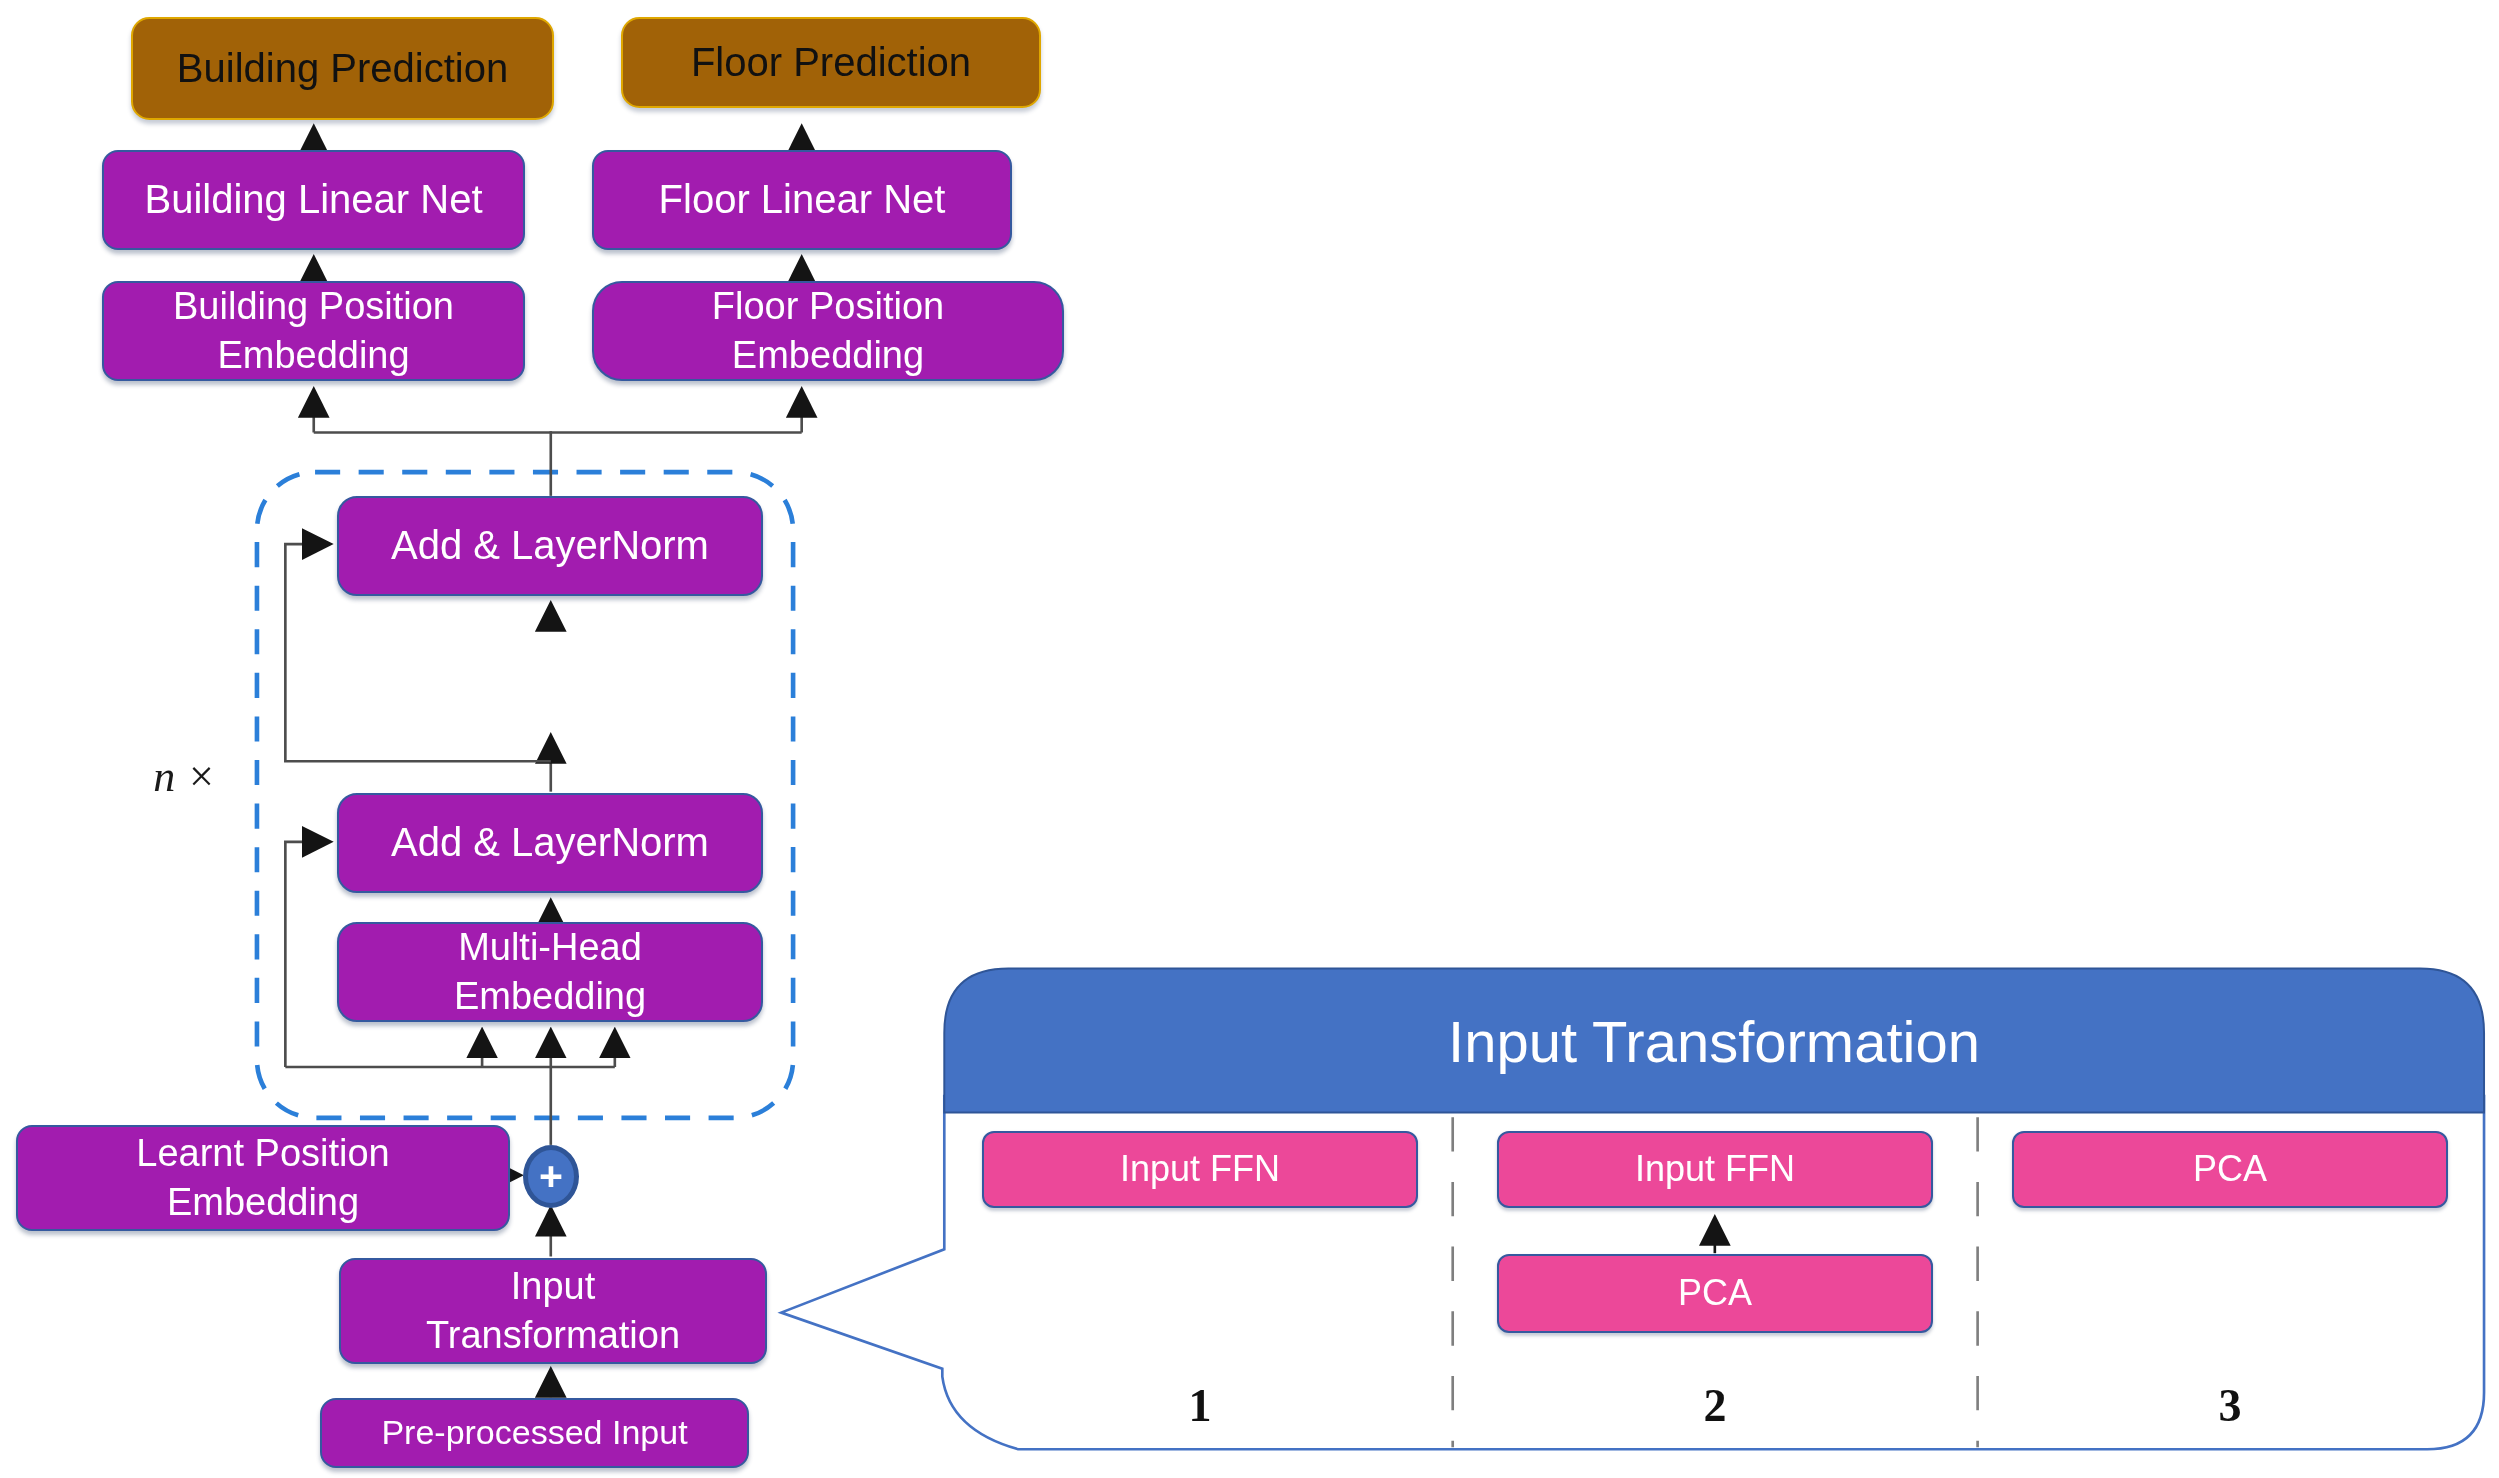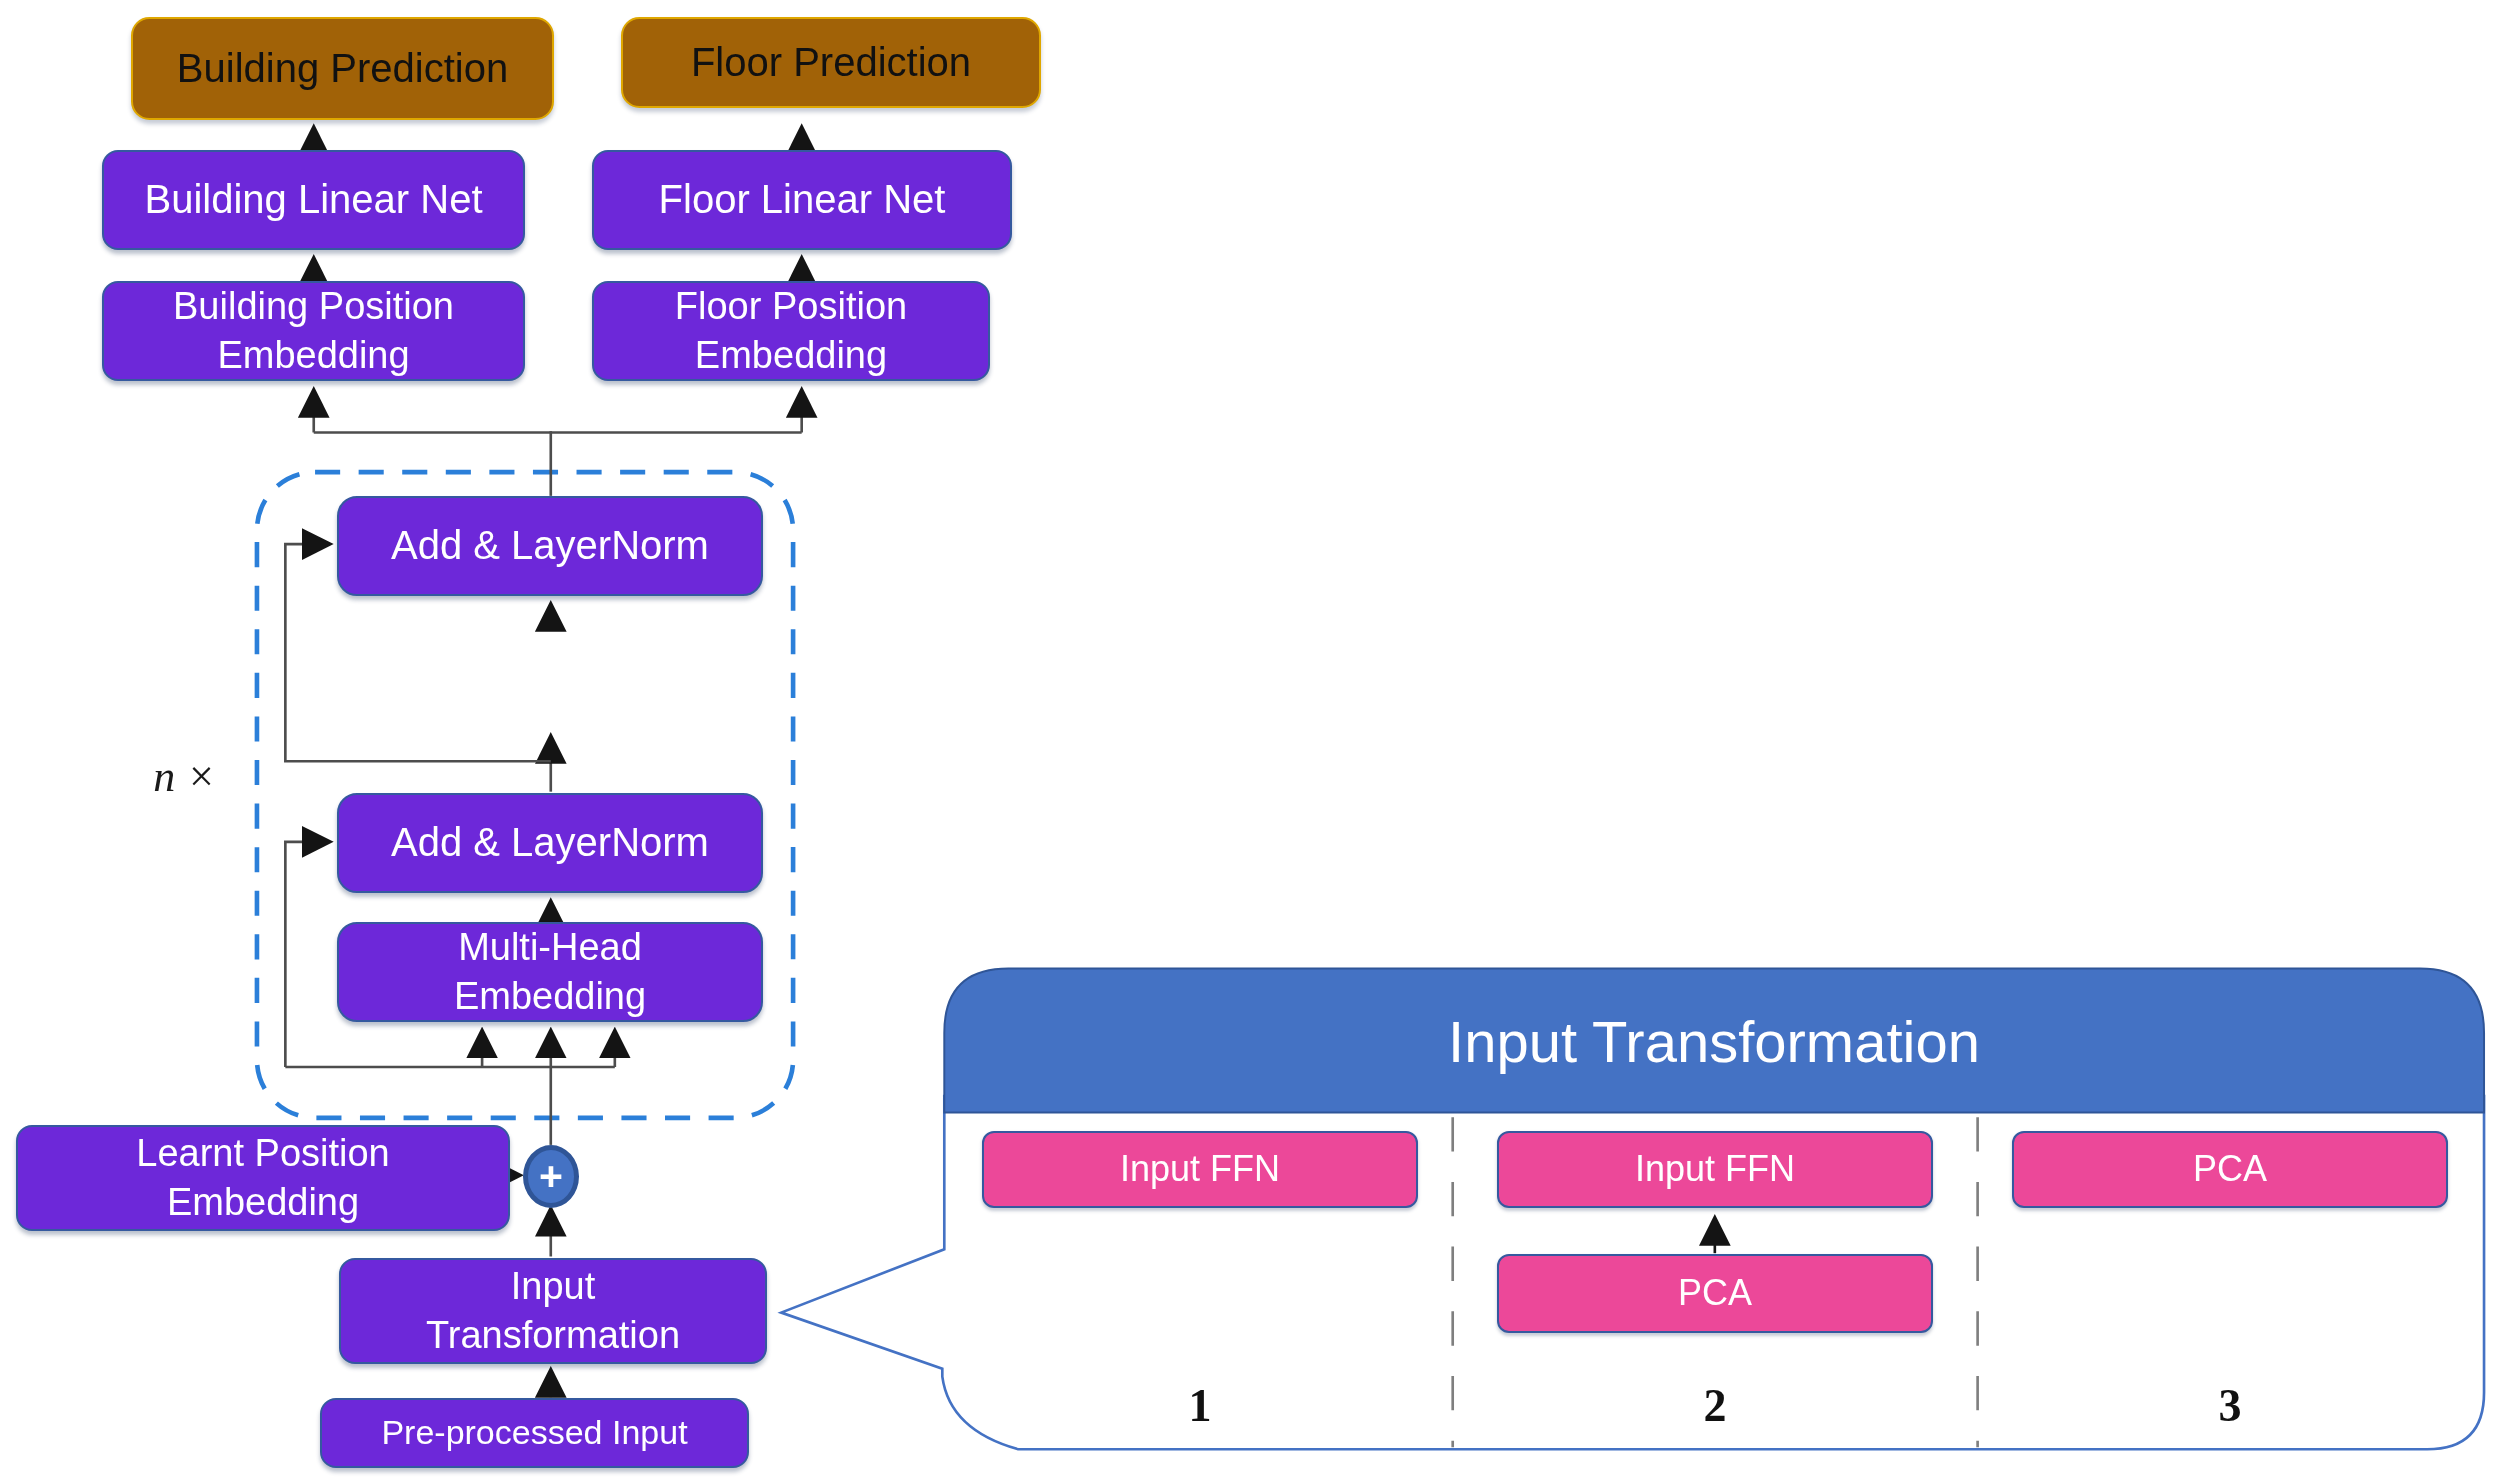--- a/index.html
+++ b/index.html
@@ -14,21 +14,21 @@
   .node{
     position:absolute;
     display:flex;align-items:center;justify-content:center;
     text-align:center;
     white-space:pre-line;
     box-sizing:border-box;
     border-radius:16px;
     line-height:1.28;
   }
   .blue{
-    background:#6d28d9;
+    background:#a21caf;
     border:2px solid #35599f;
     color:#ffffff;
     box-shadow:0 4px 4.6px rgba(30,50,90,0.30);
     font-size:40px;
   }
   .orange{
     background:#a16207;
     border:2px solid #dfa700;
     color:#111111;
     box-shadow:0 4px 4.6px rgba(30,50,90,0.25);
@@ -131,21 +131,21 @@
   </svg>
 
   <div class="node orange" style="left:102px;top:17px;width:423px;height:103px;">Building Prediction</div>
   <div class="node orange" style="left:592px;top:17px;width:420px;height:91px;">Floor Prediction</div>
 
   <div class="node blue" style="left:102px;top:150px;width:423px;height:100px;">Building Linear Net</div>
   <div class="node blue" style="left:592px;top:150px;width:420px;height:100px;">Floor Linear Net</div>
 
   <div class="node blue twoline" style="left:102px;top:281px;width:423px;height:100px;">Building Position
 Embedding</div>
-  <div class="node blue twoline" style="left:592px;top:281px;width:398px;height:100px;">Floor Position
+  <div class="node blue twoline" style="left:592px;top:281px;width:472px;height:100px;border-radius:30px;">Floor Position
 Embedding</div>
 
   <div class="node blue" style="left:337px;top:496px;width:426px;height:100px;border-radius:20px;">Add &amp; LayerNorm</div>
   <div class="node blue" style="left:337px;top:793px;width:426px;height:100px;border-radius:20px;">Add &amp; LayerNorm</div>
   <div class="node blue twoline" style="left:337px;top:922px;width:426px;height:100px;border-radius:20px;">Multi-Head
 Embedding</div>
 
   <div class="repeat-label">n ×</div>
 
   <div class="node blue twoline" style="left:16px;top:1125px;width:494px;height:106px;">Learnt Position

